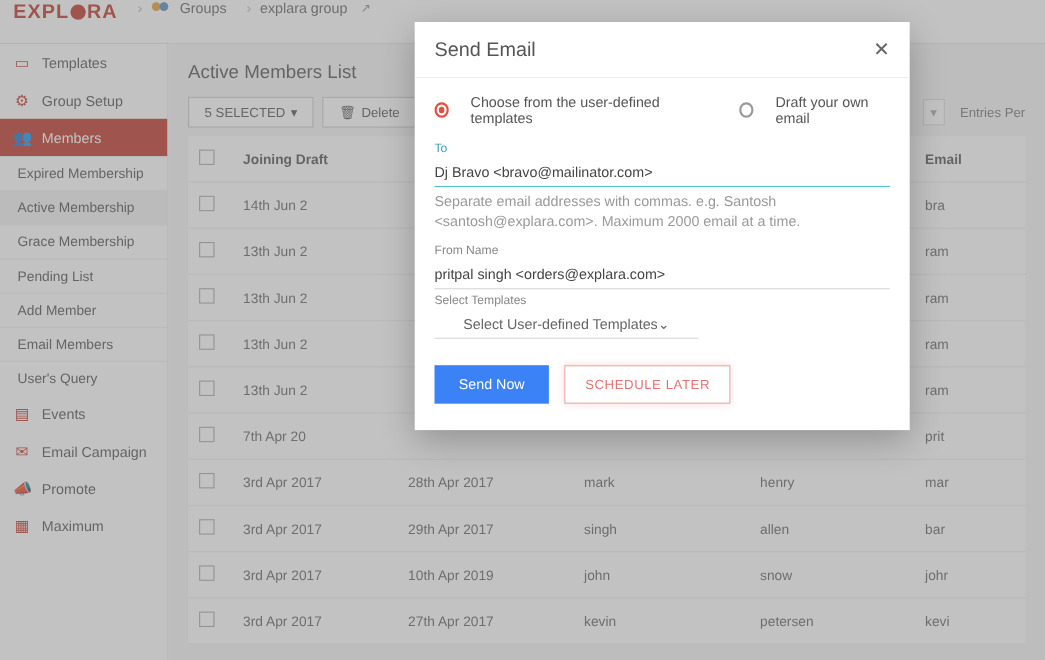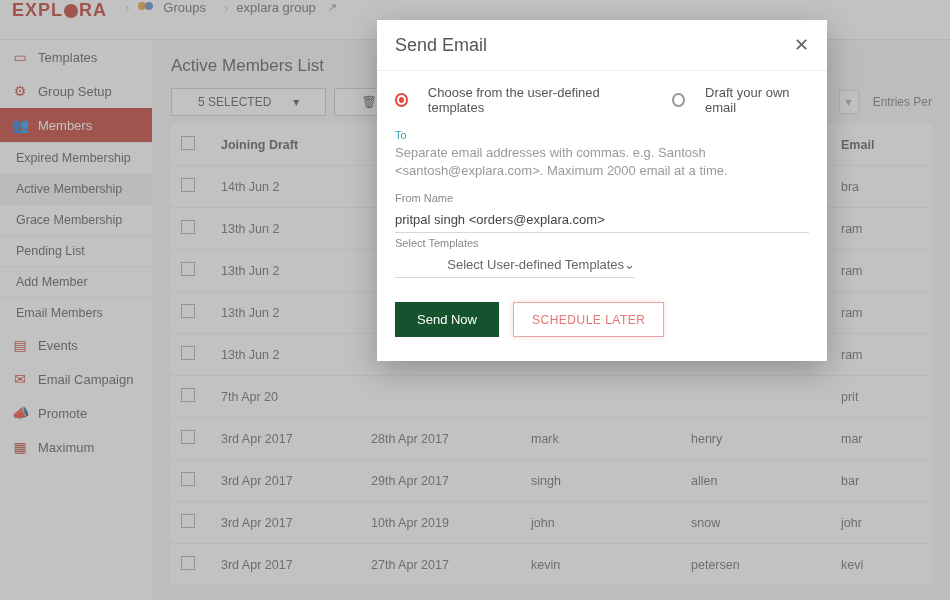--- a/index.html
+++ b/index.html
@@ -20,21 +20,21 @@
 .sidebar .item.active{background:#c0392b;color:#fff}
 .sidebar .item .icon{width:16px;text-align:center;color:#c0392b;font-size:14px}
 .sidebar .item.active .icon{color:#fff}
 .subnav .sub{padding:8px 12px 8px 16px;font-size:12.5px;color:#555;border-top:1px solid #f0f0f0;cursor:pointer}
 .subnav .sub.selected{background:#f2f2f2}
 
 .main{flex:1;background:#f6f6f6;padding:16px 18px;position:relative;overflow:hidden}
 .list-title{font-size:17px;color:#555;margin-bottom:12px}
 .toolbar{display:flex;align-items:center;justify-content:space-between;margin-bottom:8px}
 .toolbar-left{display:flex;gap:8px}
-.btn{border:1px solid #ccc;background:#fff;padding:6px 26px;font-size:12px;color:#555;cursor:pointer;display:inline-flex;align-items:flex-start;gap:22px}
+.btn{border:1px solid #ccc;background:#fff;padding:6px 14px;font-size:12px;color:#555;cursor:pointer;display:inline-flex;align-items:flex-start;gap:5px}
 .toolbar-right{display:flex;gap:14px;align-items:center;color:#777;font-size:12px}
 .filter-icon{border:1px solid #ddd;padding:4px 6px;background:#fff;color:#aaa}
 
 table{width:100%;border-collapse:collapse;background:#fff;font-size:12.5px}
 th,td{padding:12px 10px;text-align:left;border-bottom:1px solid #eee;color:#666;white-space:nowrap}
 th{color:#555;font-weight:600;background:#fff}
 .chk{width:14px;height:14px;border:1px solid #aaa;display:inline-block;background:#fff}
 
 .scrim{position:absolute;inset:0;background:rgba(120,120,120,.45)}
 .modal{position:absolute;left:377px;top:20px;width:450px;background:#fff;box-shadow:0 10px 30px rgba(0,0,0,.25)}
@@ -45,23 +45,23 @@
 .radios{display:flex;gap:40px;margin-bottom:14px;font-size:13px;color:#555}
 .radio{display:flex;align-items:center;gap:20px;cursor:pointer}
 .rdot{width:14px;height:14px;border:2px solid #999;border-radius:50%;position:relative}
 .rdot.on{border-color:#e74c3c}
 .rdot.on::after{content:'';position:absolute;inset:2px;background:#e74c3c;border-radius:50%}
 .field-label{font-size:11px;color:#888;margin-top:0;margin-bottom:3px}
 .field-label.blue{color:#3aa3b5}
 .input{width:100%;border:none;border-bottom:1px solid #4fc3c9;padding:5px 0;font-size:13px;color:#444;outline:none;margin-bottom:4px}
 .input.gray{border-bottom-color:#d8d8d8}
 .hint{font-size:13px;color:#999;line-height:1.4;margin-bottom:12px}
-.select{display:flex;justify-content:flex-end;align-items:center;width:240px;border-bottom:1px solid #d8d8d8;padding:5px 0;color:#666;font-size:13px;cursor:pointer}
+.select{display:flex;justify-content:center;align-items:center;width:240px;border-bottom:1px solid #d8d8d8;padding:5px 0;color:#666;font-size:13px;cursor:pointer}
 .actions{display:flex;gap:14px;margin-top:24px}
-.btn-primary{background:#14532d;color:#fff;border:none;padding:10px 22px;font-size:13px;cursor:pointer}
+.btn-primary{background:#3b82f6;color:#fff;border:none;padding:10px 22px;font-size:13px;cursor:pointer}
 .btn-outline{background:#fff;color:#e57373;border:1px solid #e8a7a7;padding:9px 18px;font-size:12px;letter-spacing:.5px;cursor:pointer;box-shadow:0 0 6px rgba(240,128,128,.3)}
 </style>
 </head>
 <body>
 
 <div class="topbar">
   <span class="logo">EXPL<span class="ball"></span>RA</span>
   <span class="crumb">
     <span class="caret">›</span>
     <span class="groups-icon"></span>
@@ -88,20 +88,21 @@
         <span class="icon">👥</span>
         <span>Members</span>
       </div>
     <div class="subnav">
       <div class="sub">Expired Membership</div>
       <div class="sub selected">Active Membership</div>
       <div class="sub">Grace Membership</div>
       <div class="sub">Pending List</div>
       <div class="sub">Add Member</div>
       <div class="sub">Email Members</div>
+      <div class="sub">User's Query</div>
     </div>
     <div class="item">
         <span class="icon">▤</span>
         <span>Events</span>
       </div>
     <div class="item">
         <span class="icon">✉</span>
         <span>Email Campaign</span>
       </div>
     <div class="item">
@@ -247,20 +248,21 @@
       <div class="radio">
           <span class="rdot on"></span>
           <span>Choose from the user-defined templates</span>
         </div>
       <div class="radio">
           <span class="rdot"></span>
           <span>Draft your own email</span>
         </div>
     </div>
     <div class="field-label blue">To</div>
+    <input class="input" value="Dj Bravo &lt;bravo@mailinator.com&gt;" style="">
     <div class="hint">Separate email addresses with commas. e.g. Santosh &lt;santosh@explara.com&gt;. Maximum 2000 email at a time.</div>
     <div class="field-label">From Name</div>
     <input class="input gray" value="pritpal singh &lt;orders@explara.com&gt;" style="">
     <div class="field-label" style="">Select Templates</div>
     <div class="select">
         <span>Select User-defined Templates</span>
         <span>⌄</span>
       </div>
     <div class="actions">
       <button class="btn-primary">Send Now</button>

